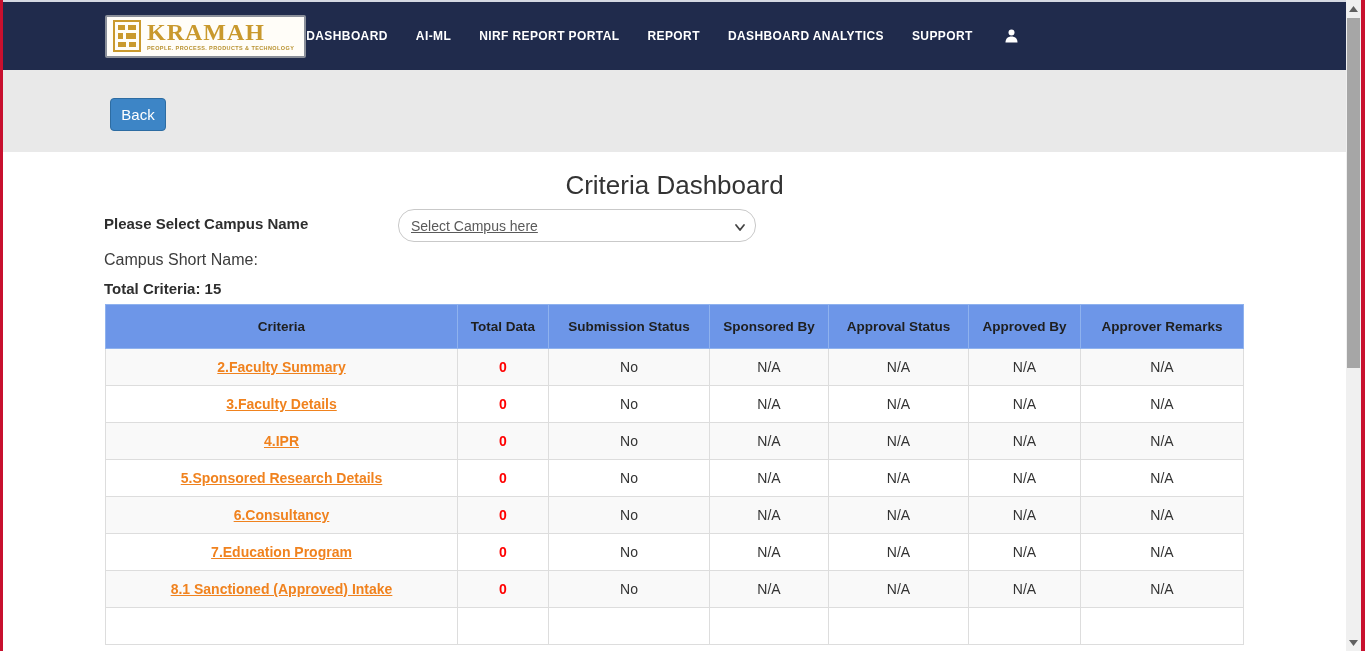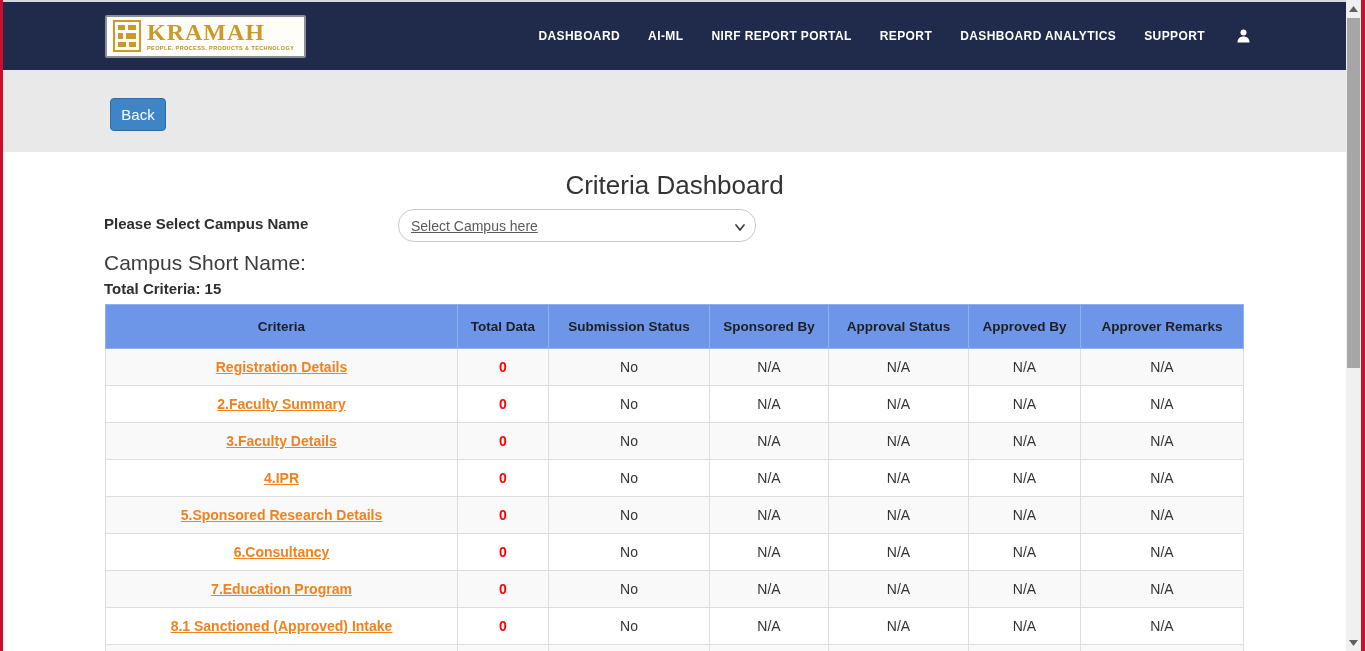--- a/index.html
+++ b/index.html
@@ -7,21 +7,21 @@
               font-family:"Liberation Sans", sans-serif; }
   .window { position:relative; width:1365px; height:651px; overflow:hidden; }
 
   
   .edge-left  { position:absolute; left:0; top:0; width:3px; height:651px; background:#c8102e; z-index:30; }
   .edge-right { position:absolute; right:0; top:0; width:4px; height:651px; background:#c8102e; z-index:30; }
   .top-line   { position:absolute; left:3px; top:0; width:1343px; height:2px; background:#d5d9e2; z-index:25; }
 
   
   .navbar { position:absolute; left:3px; top:2px; width:1343px; height:68px; background:#202b4c;
-            display:flex; align-items:center; justify-content:space-between;
+            display:flex; align-items:center; 
             padding:0 96px 0 102px; z-index:5; }
   .logo { display:flex; align-items:center; gap:6px; background:#fffdf8; border:2px solid #8a8f99;
           border-radius:2px; padding:4px 10px 4px 6px; height:43px; text-decoration:none; cursor:pointer; }
   .seal svg { display:block; }
   .logo-text { display:flex; flex-direction:column; line-height:1; }
   .brand { font-family:"Liberation Serif", serif; font-weight:700; font-size:24px; color:#c9992d; letter-spacing:1px; }
   .tagline { font-size:5.5px; font-weight:700; color:#b8912f; letter-spacing:0.4px; margin-top:2px; }
   .menu { display:flex; align-items:center; gap:28px; }
   .nav-item { color:#ffffff; font-size:12px; font-weight:700; letter-spacing:0.4px;
               text-decoration:none; white-space:nowrap; cursor:pointer; }
@@ -37,21 +37,21 @@
   .content { position:absolute; left:3px; top:152px; width:1343px; height:499px; background:#fff; }
   .title { position:absolute; left:0; top:18px; width:1343px; text-align:center;
            font-size:26px; font-weight:400; color:#333; }
   .lbl-campus { position:absolute; left:101px; top:63px; font-size:15px; font-weight:700; color:#2e2e2e; }
   .select-wrap { position:absolute; left:395px; top:57px; width:358px; height:33px; }
   .campus-select { width:100%; height:100%; -webkit-appearance:none; appearance:none;
                    border:1px solid #c9c9c9; border-radius:16px; background:#fff;
                    color:#5a5a5a; font-size:14px; padding:0 30px 0 12px;
                    font-family:"Liberation Sans", sans-serif; cursor:pointer;text-decoration:underline; }
   .chev { position:absolute; right:10px; top:10px; pointer-events:none; }
-  .lbl-short { position:absolute; left:101px; top:99px; font-size:21px; font-weight:400; color:#3c3c3c; }
+  .lbl-short { position:absolute; left:101px; top:99px; font-size:16px; font-weight:400; color:#3c3c3c; }
   .lbl-total { position:absolute; left:101px; top:128px; font-size:15px; font-weight:700; color:#2e2e2e; }
 
   
   .criteria-table { position:absolute; left:102px; top:152px; width:1138px;
                     border-collapse:collapse; table-layout:fixed; }
   .criteria-table th { background:#6d96e8; color:#1f1f1f; font-size:13.5px; font-weight:700;
                        height:44px; text-align:center; border:1px solid #8fb2ee; }
   .criteria-table td { height:37px; text-align:center; font-size:14px; color:#333;
                        border:1px solid #ddd; background:#fff; overflow:hidden; }
   .criteria-table tbody tr:nth-child(odd) td { background:#f9f9f9; }
@@ -148,29 +148,20 @@
             <th>Total Data</th>
             <th>Submission Status</th>
             <th>Sponsored By</th>
             <th>Approval Status</th>
             <th>Approved By</th>
             <th>Approver Remarks</th>
           </tr>
       </thead>
       <tbody>
           <tr>
-            <td><a class="criteria-link" href="#">Registration Details</a></td>
-            <td class="num">0</td>
-            <td>No</td>
-            <td>N/A</td>
-            <td>N/A</td>
-            <td>N/A</td>
-            <td>N/A</td>
-          </tr>
-          <tr>
             <td><a class="criteria-link" href="#">2.Faculty Summary</a></td>
             <td class="num">0</td>
             <td>No</td>
             <td>N/A</td>
             <td>N/A</td>
             <td>N/A</td>
             <td>N/A</td>
           </tr>
           <tr>
             <td><a class="criteria-link" href="#">3.Faculty Details</a></td>

